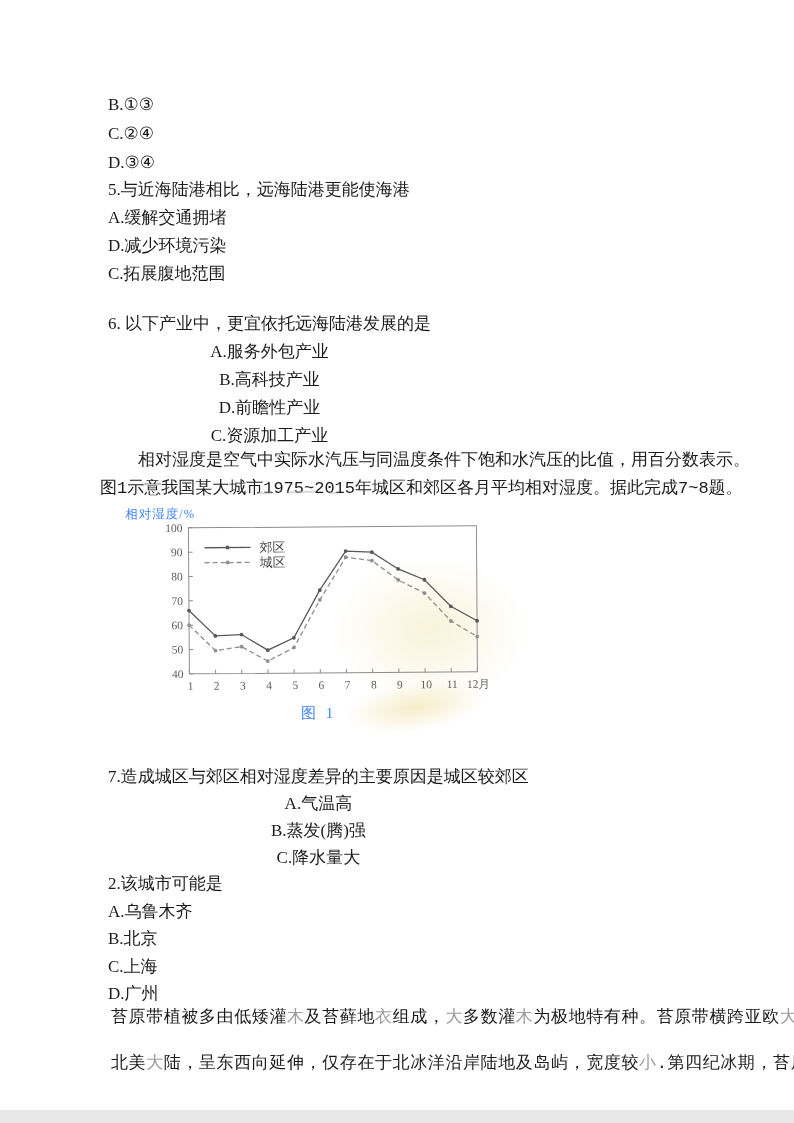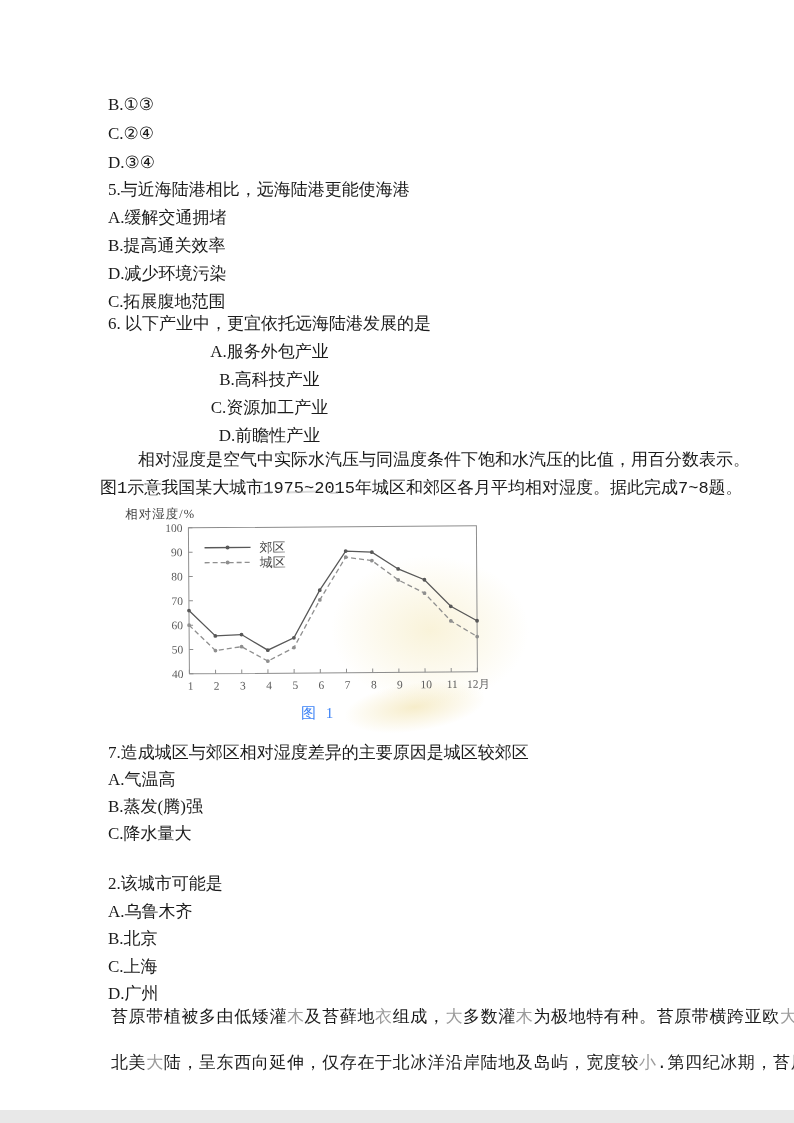--- a/index.html
+++ b/index.html
@@ -6,31 +6,31 @@
   .page{
     position:relative;width:794px;height:1110px;background:#ffffff;
     font-family:"Liberation Serif","DejaVu Serif",serif;color:#1b1b1b;
     overflow:hidden;margin:0 auto;
   }
   .sec{position:absolute;left:108px;font-size:17px;white-space:nowrap;}
   .sec>div{white-space:nowrap;}
   .sec-prev{top:90px;line-height:29px;}
   .sec-q5{top:176px;line-height:28px;}
   .sec-q6{top:310px;line-height:28px;text-align:center;}
-  .sec-q7{top:739px;line-height:27px;}
+  .sec-q7{top:763px;line-height:27px;text-align:center;}
   .sec-q8{top:870px;line-height:27.5px;}
   .para-line{position:absolute;font-size:17px;line-height:22px;white-space:nowrap;font-family:Liberation Mono, monospace;}
   #humidity-l1{left:138px;top:450px;}
   #humidity-l2{left:100px;top:478px;}
   #tundra-l1{left:111px;top:1007px;letter-spacing:0.6px;}
   #tundra-l2{left:111px;top:1053px;letter-spacing:0.6px;}
   .gray-char{color:#9b9b9b;}
   
   #chart{position:absolute;left:100px;top:495px;width:420px;height:235px;transform:rotate(-0.4deg);}
-  #chart-ylabel{position:absolute;left:26px;top:10px;font-size:12.5px;color:#404040;letter-spacing:1px;white-space:nowrap;}
+  #chart-ylabel{position:absolute;left:26px;top:10px;font-size:12.5px;color:#3b82f6;letter-spacing:1px;white-space:nowrap;}
   #chart-svg{position:absolute;left:0;top:0;}
   #chart-svg text.tick{font-size:11.5px;fill:#5c5c5c;font-family:"Liberation Serif","DejaVu Serif",serif;}
   #chart-svg text.legend-text{font-size:13px;fill:#4a4a4a;font-family:"Liberation Serif","DejaVu Serif",serif;}
   #fig-caption{position:absolute;left:301px;top:704px;font-size:15px;color:#3b82f6;letter-spacing:3px;}
   .stain{position:absolute;pointer-events:none;}
   #stain-1{left:330px;top:555px;width:200px;height:150px;
     background:radial-gradient(ellipse at 50% 50%, rgba(242,228,172,0.45), rgba(242,228,172,0) 70%);}
   #stain-2{left:345px;top:683px;width:140px;height:48px;transform:rotate(-8deg);
     background:radial-gradient(ellipse at 50% 50%, rgba(238,219,150,0.5), rgba(238,219,150,0) 72%);}
   .artifact{position:absolute;background:#b5b5b5;opacity:0.5;height:2px;}
@@ -45,31 +45,30 @@
 
   <div class="sec sec-prev">
       <div>B.①③</div>
       <div>C.②④</div>
       <div>D.③④</div>
     </div>
 
   <div class="sec sec-q5">
     <div>5.与近海陆港相比，远海陆港更能使海港</div>
   <div>A.缓解交通拥堵</div>
-      <div>B.提高通关效率</div>
       <div>D.减少环境污染</div>
       <div>C.拓展腹地范围</div>
     </div>
 
   <div class="sec sec-q6">
     <div>6. 以下产业中，更宜依托远海陆港发展的是</div>
   <div>A.服务外包产业</div>
       <div>B.高科技产业</div>
+      <div>D.前瞻性产业</div>
       <div>C.资源加工产业</div>
-      <div>D.前瞻性产业</div>
     </div>
 
   <div class="para-line" id="humidity-l1">相对湿度是空气中实际水汽压与同温度条件下饱和水汽压的比值，用百分数表示。</div>
   <div class="para-line" id="humidity-l2">图1示意我国某大城市1975~2015年城区和郊区各月平均相对湿度。据此完成7~8题。</div>
 
   <div class="stain" id="stain-1"></div>
   <div class="stain" id="stain-2"></div>
   <div class="artifact" id="artifact-1"></div>
   <div class="artifact" id="artifact-2"></div>
   <div class="artifact" id="artifact-3"></div>

